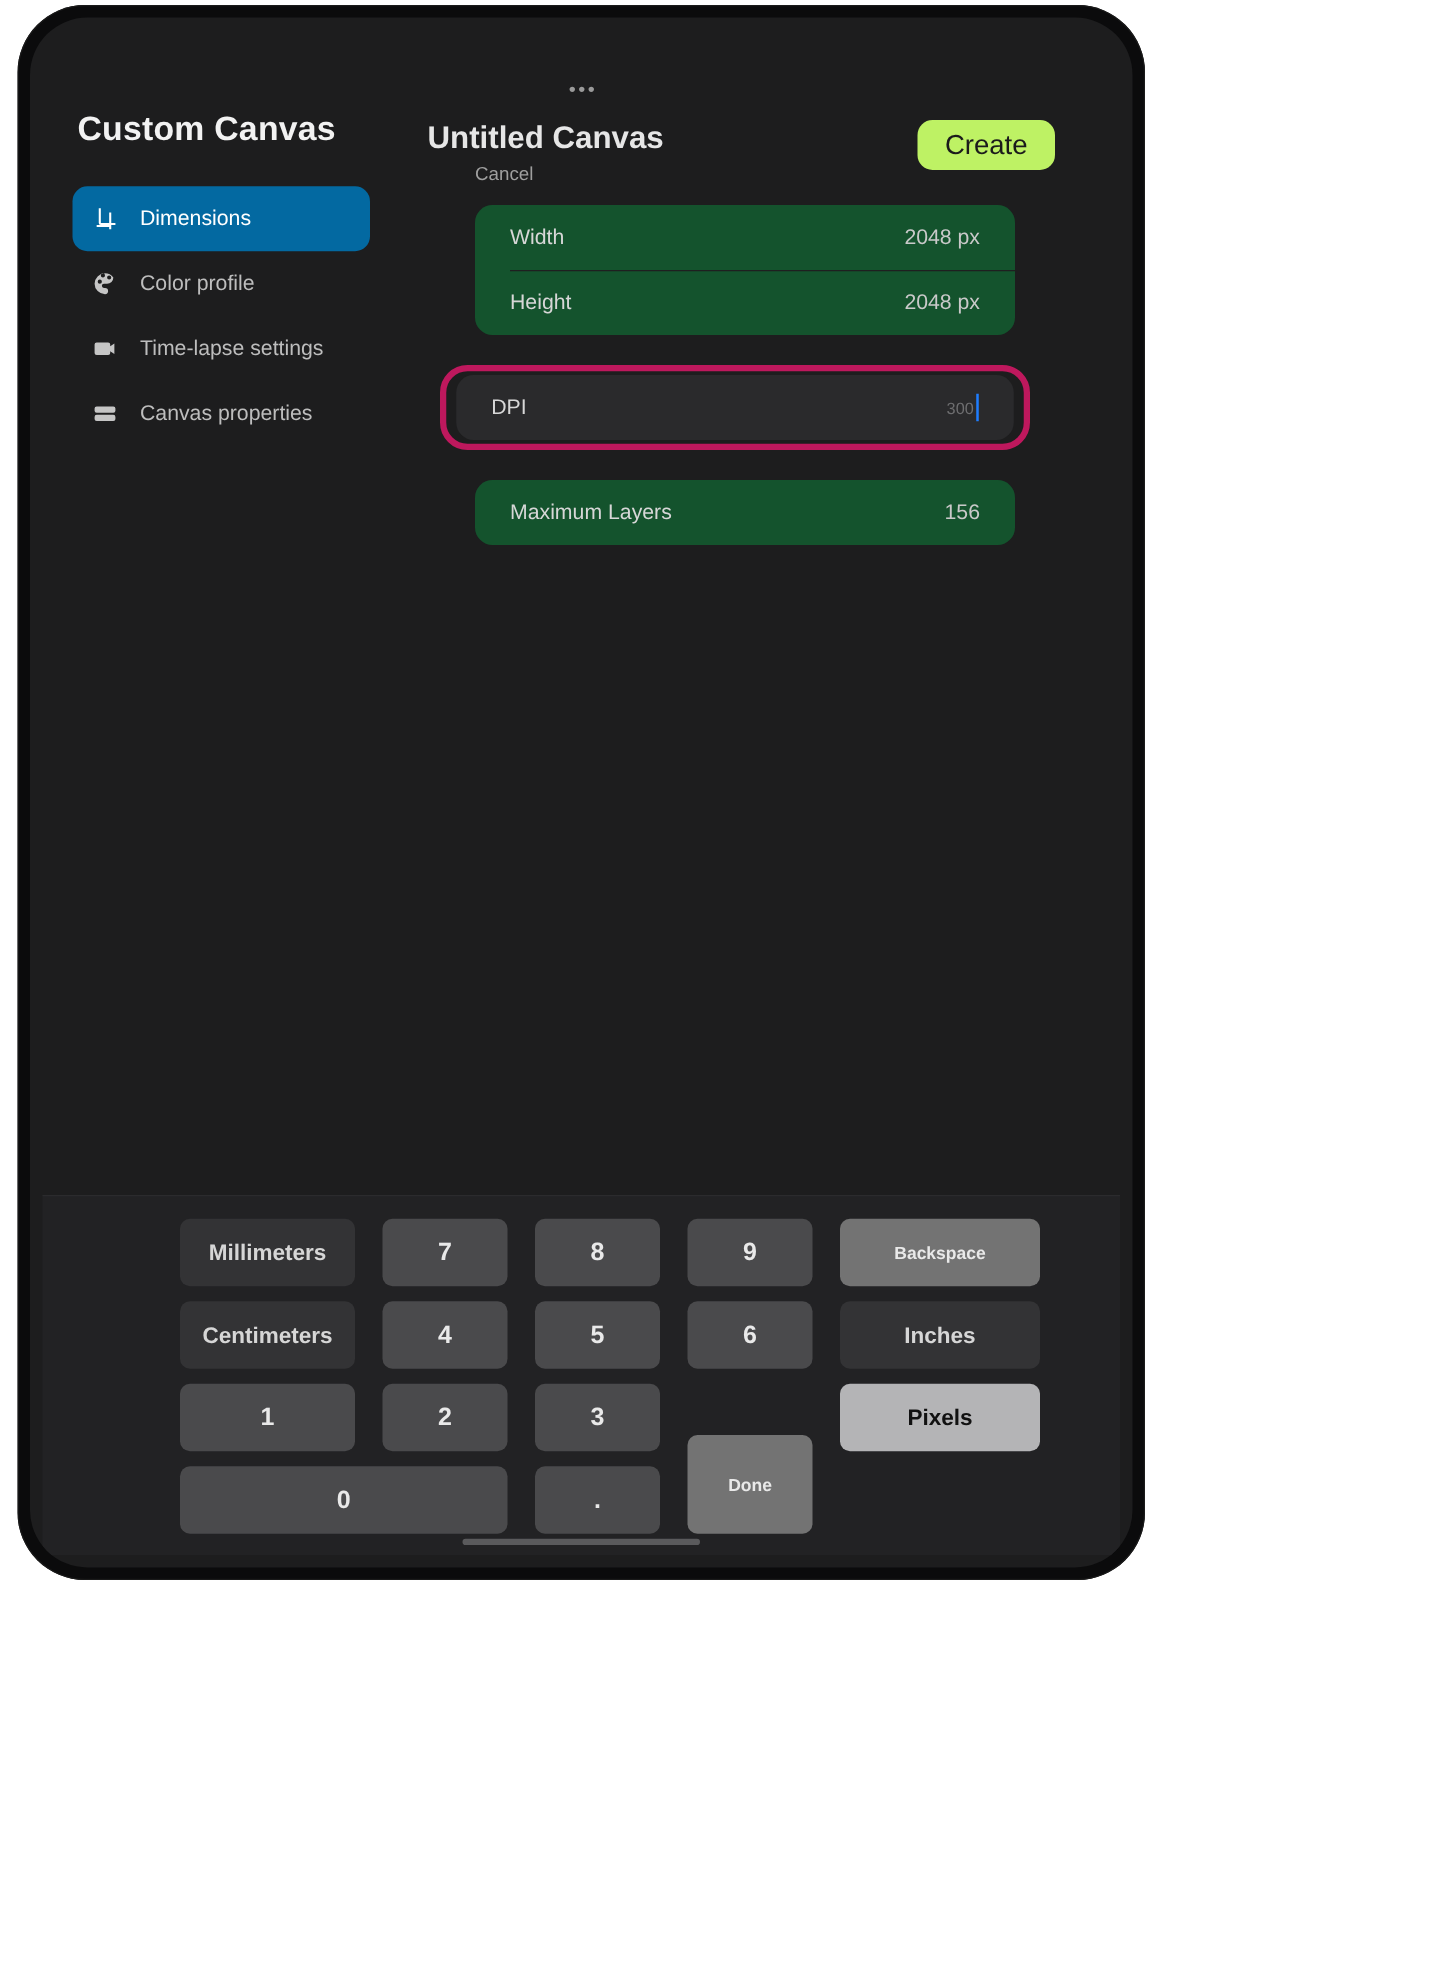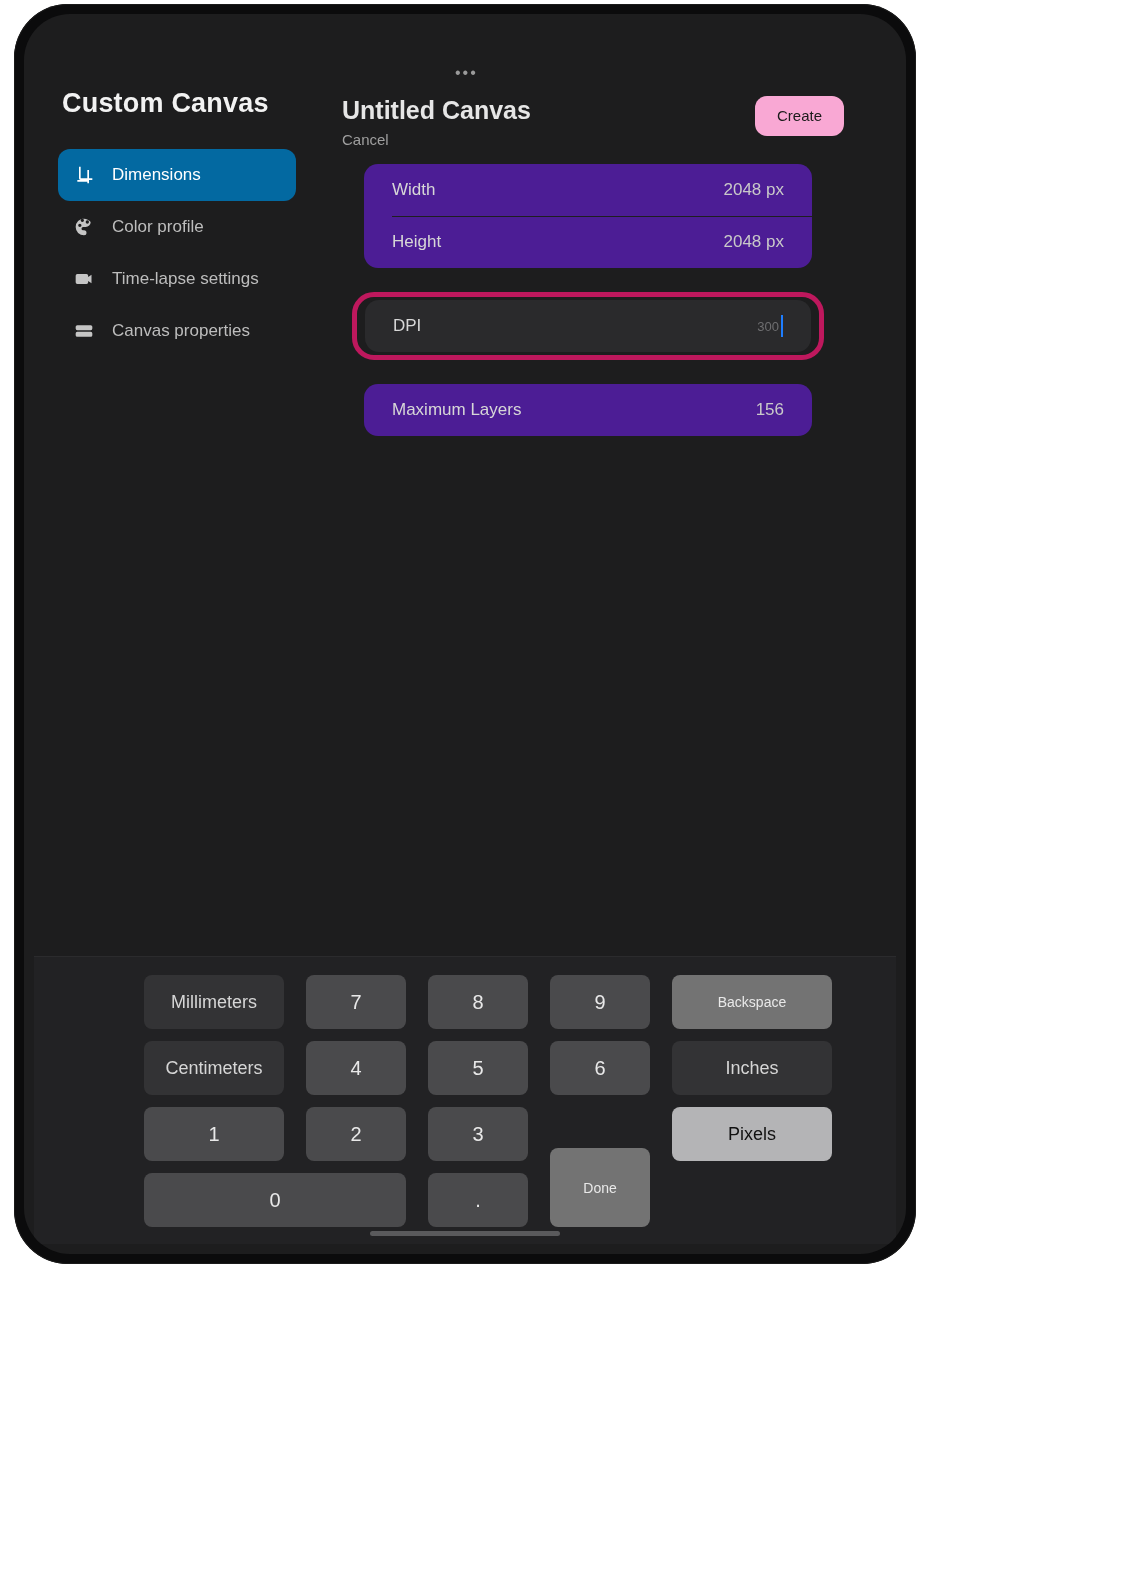--- a/index.html
+++ b/index.html
@@ -93,47 +93,49 @@
   }
   .canvas-title {
     font-size: 25px;
     font-weight: 700;
     color: #e6e6e6;
   }
   .cancel-label {
     font-size: 15px;
     color: #9f9f9f;
     margin-top: 6px;
+    margin-left: 38px;
   }
   .create-btn {
     position: absolute;
     right: 0;
     top: 0;
-    background: #f9a8d4;
+    background: #bef264;
     color: #1b1b1b;
-    font-size: 15px;
+    font-size: 22px;
     font-weight: 500;
     height: 40px;
     line-height: 40px;
     padding: 0 22px;
     border-radius: 12px;
     cursor: pointer;
   }
   
   .settings {
     position: absolute;
     top: 150px;
     left: 340px;
     right: 94px;
   }
   .group {
-    background: #4c1d95;
+    background: #14532d;
     border-radius: 14px;
     margin-bottom: 24px;
     overflow: hidden;
+    margin-left: 16px;
   }
   .row {
     display: flex;
     align-items: center;
     justify-content: space-between;
     height: 52px;
     padding: 0 28px;
     font-size: 17px;
     color: #d7d7d7;
     position: relative;
@@ -196,20 +198,21 @@
   .key {
     background: #4a4a4c;
     color: #e9e9e9;
     font-size: 20px;
     border-radius: 8px;
     display: flex;
     align-items: center;
     justify-content: center;
     cursor: pointer;
     user-select: none;
+    font-weight: bold;
   }
   .key.unit {
     background: #333335;
     font-size: 18px;
     color: #d6d6d6;
   }
   .key.unit.active {
     background: #b4b4b6;
     color: #111;
   }

